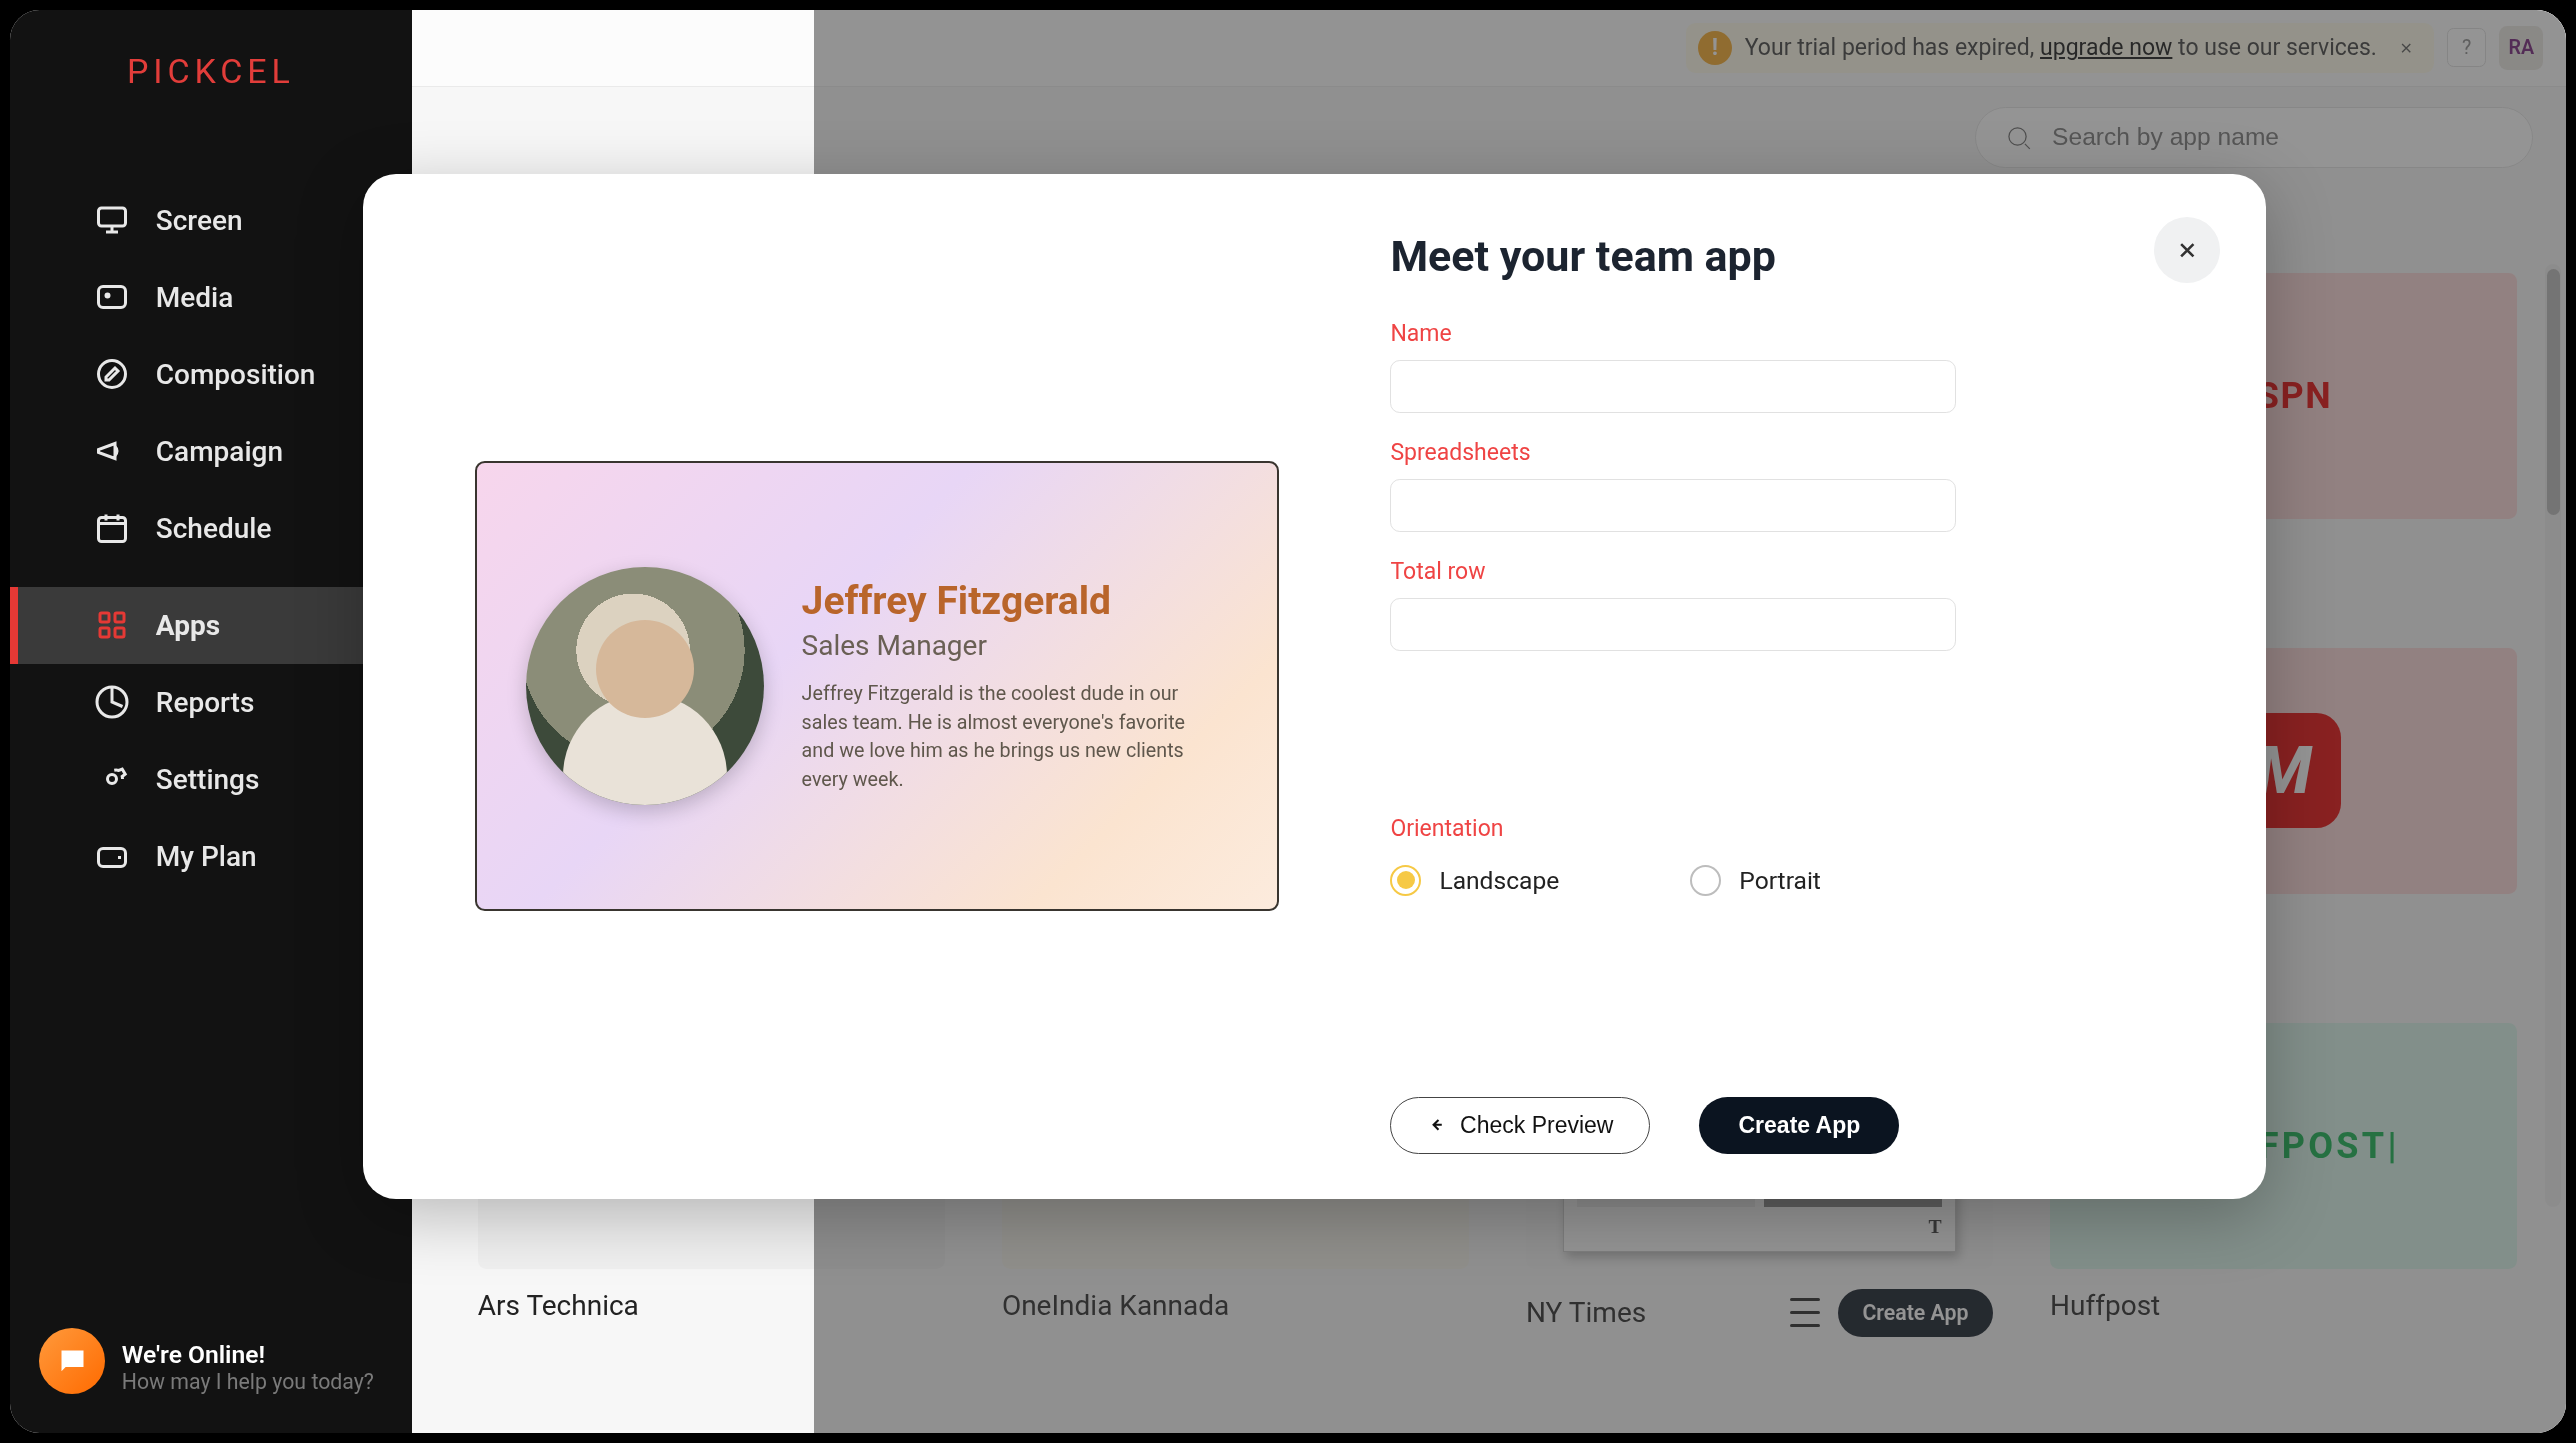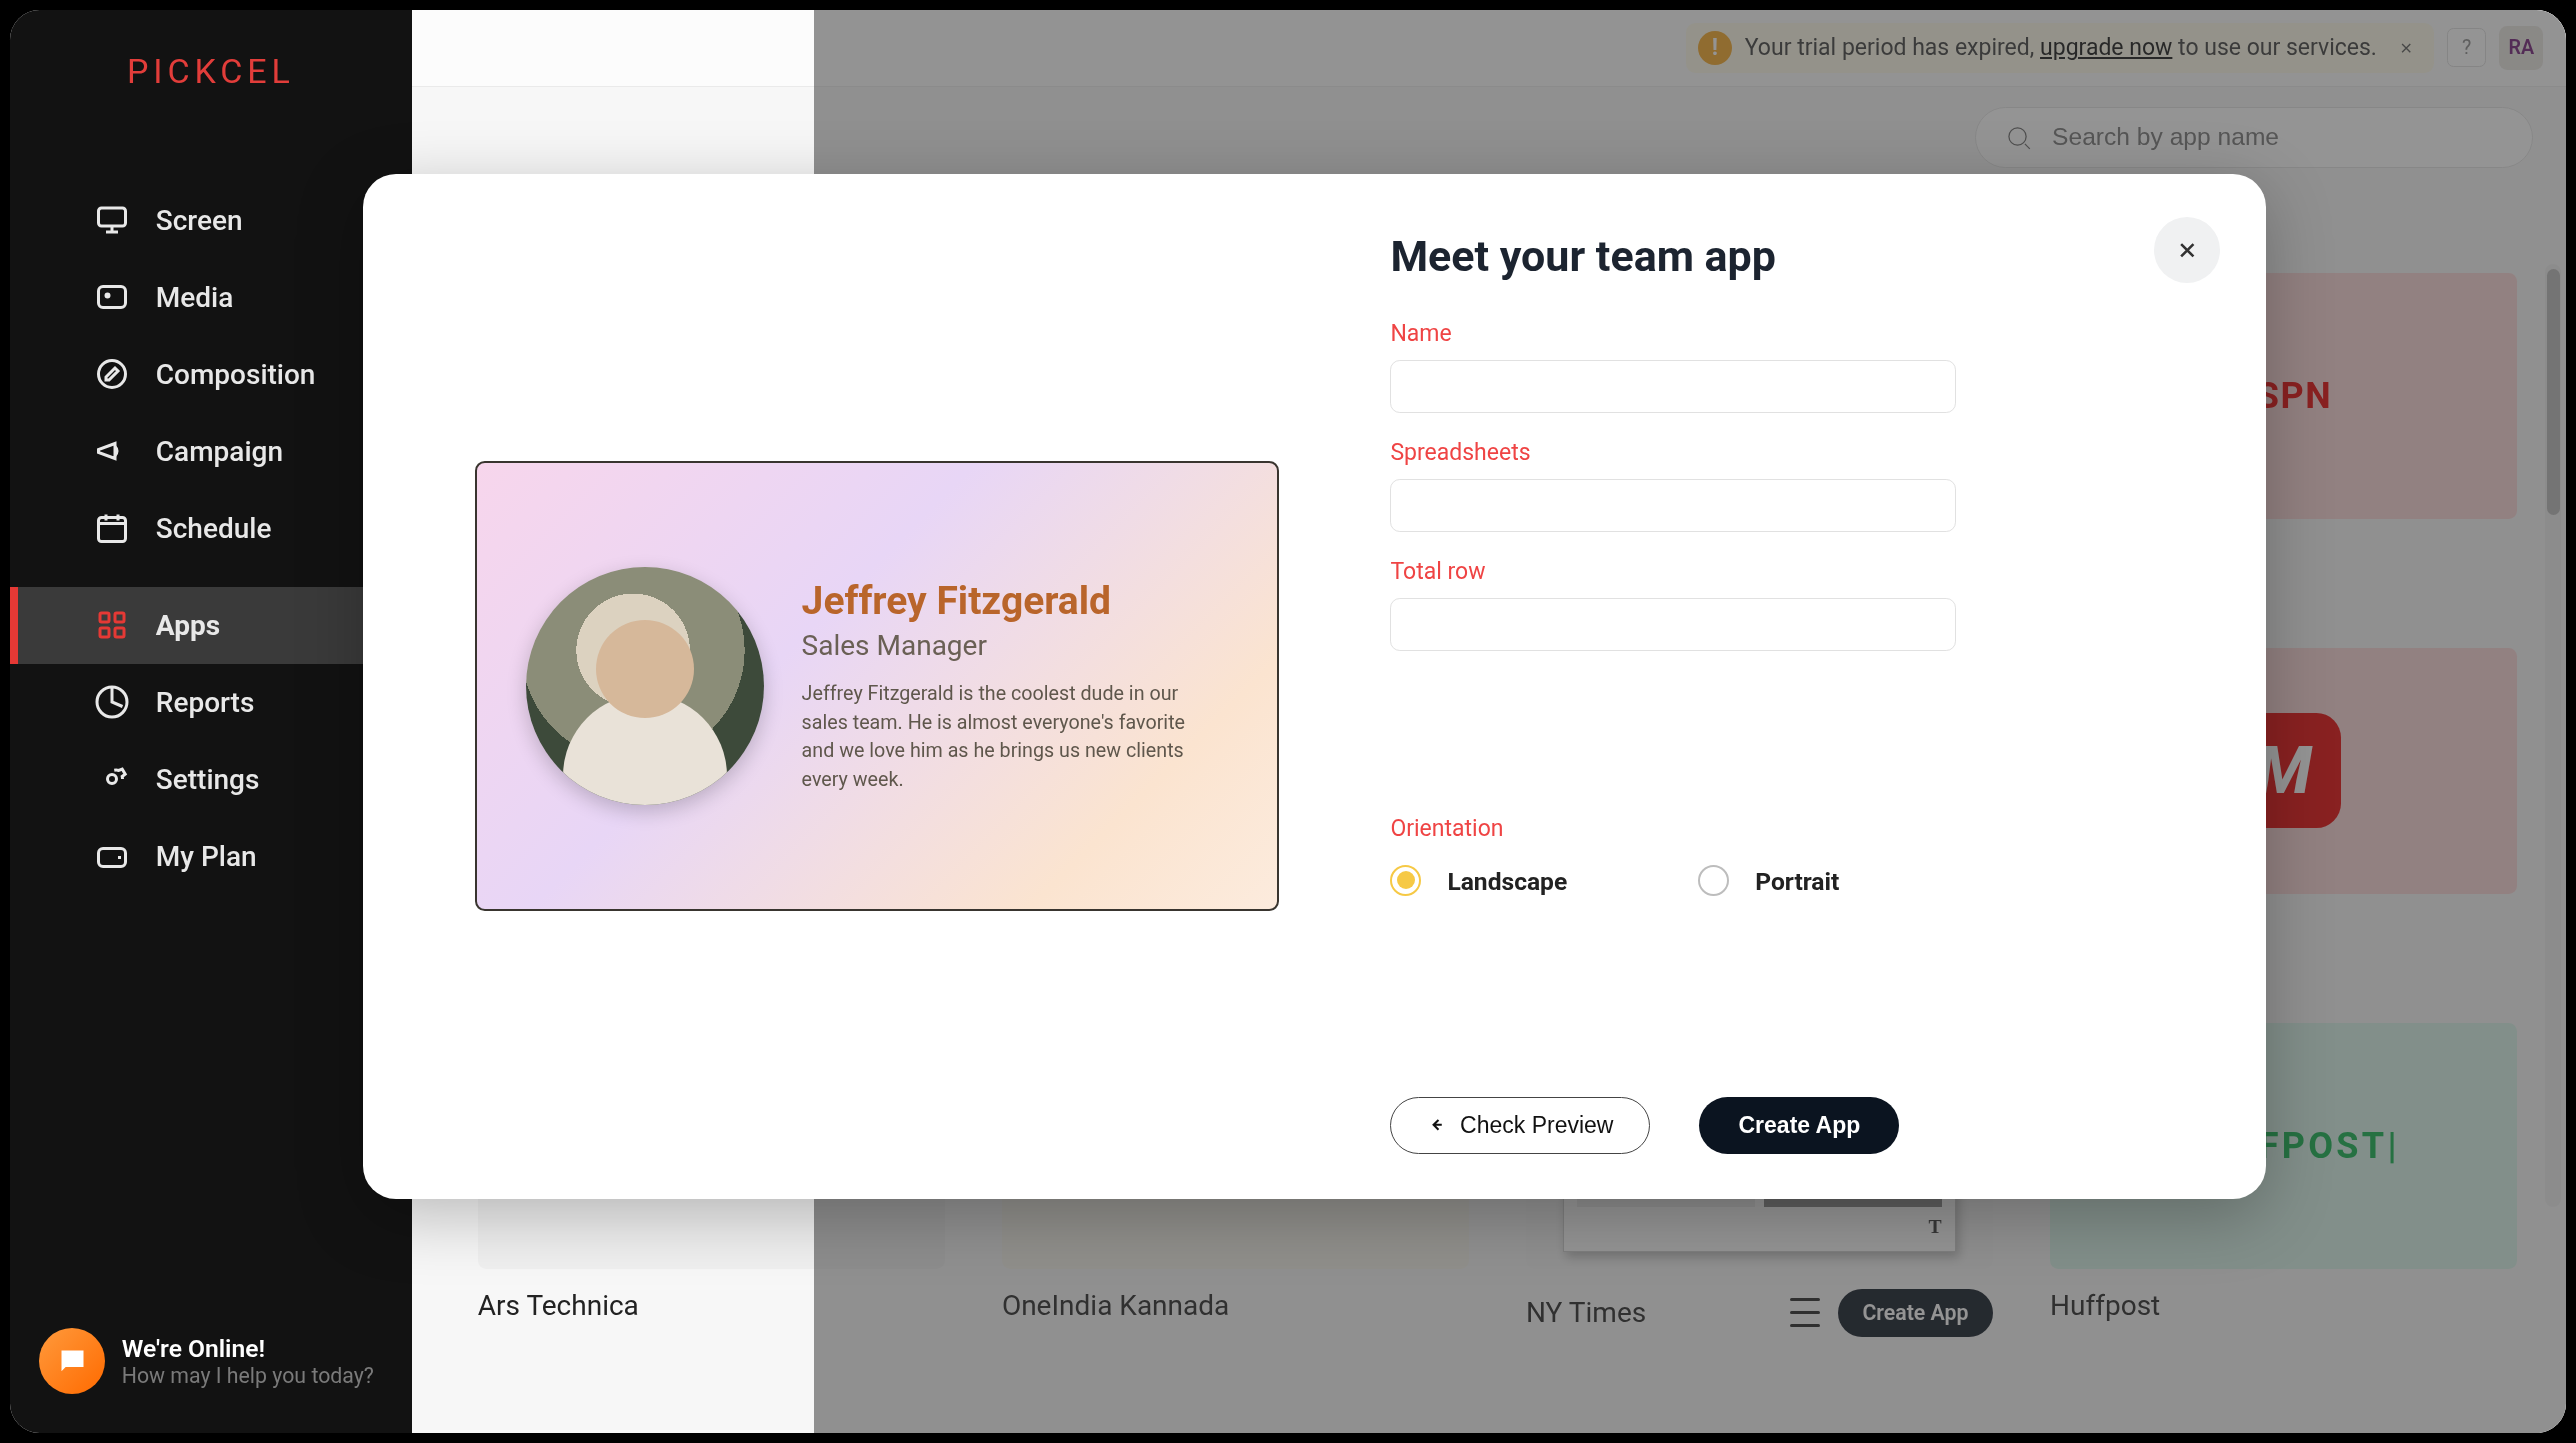--- a/index.html
+++ b/index.html
@@ -94,21 +94,21 @@
     display:flex;align-items:center;justify-content:center;
     box-shadow: 0 1.6px 6.6px rgba(0,0,0,.3);
   }
   .collapse-tab svg { width:26px; height:26px; fill:#fff; }
 
   
   .chat-widget {
     position:absolute;
     left: 29.5px;
     bottom: 39px;
-    display:flex; align-items:center; gap:16.4px;
+    display:flex; align-items:flex-end; gap:16.4px;
     color:#fff;
   }
   .chat-widget .bubble {
     width:66px;height:66px;border-radius:50%;
     background: linear-gradient(135deg,#FF9A3C,#FF6A00);
     display:flex;align-items:center;justify-content:center;
   }
   .chat-widget .bubble svg{ width:33px;height:33px; fill:#fff;}
   .chat-widget .lines .l1{ font-size:24.6px; font-weight:600;}
   .chat-widget .lines .l2{ font-size:21.3px; color:#7a7a7a;}
@@ -297,21 +297,21 @@
     border:0.8px solid var(--field-border);
     border-radius:9.8px;background:#fff;
     padding:0 14.8px;font-size:21.3px;color:#333;outline:none;
   }
 
   .orientation{
     margin-top:164px;
   }
   .radio-row{display:flex;gap:131px;margin-top:23px;align-items:center;}
   .radio{
-    display:flex;align-items:flex-end;gap:26px;font-size:24.6px;color:#222;cursor:pointer;font-weight:bold;
+    display:flex;align-items:center;gap:18px;font-size:24.6px;color:#222;cursor:pointer;
   }
   .radio .dot{
     width:31px;height:31px;border-radius:50%;border:2.5px solid #bdbdbd;
     display:flex;align-items:center;justify-content:center;
   }
   .radio.selected .dot{border-color:#F6C945;}
   .radio.selected .dot::after{
     content:"";width:18px;height:18px;border-radius:50%;background:#F6C945;
   }
 

